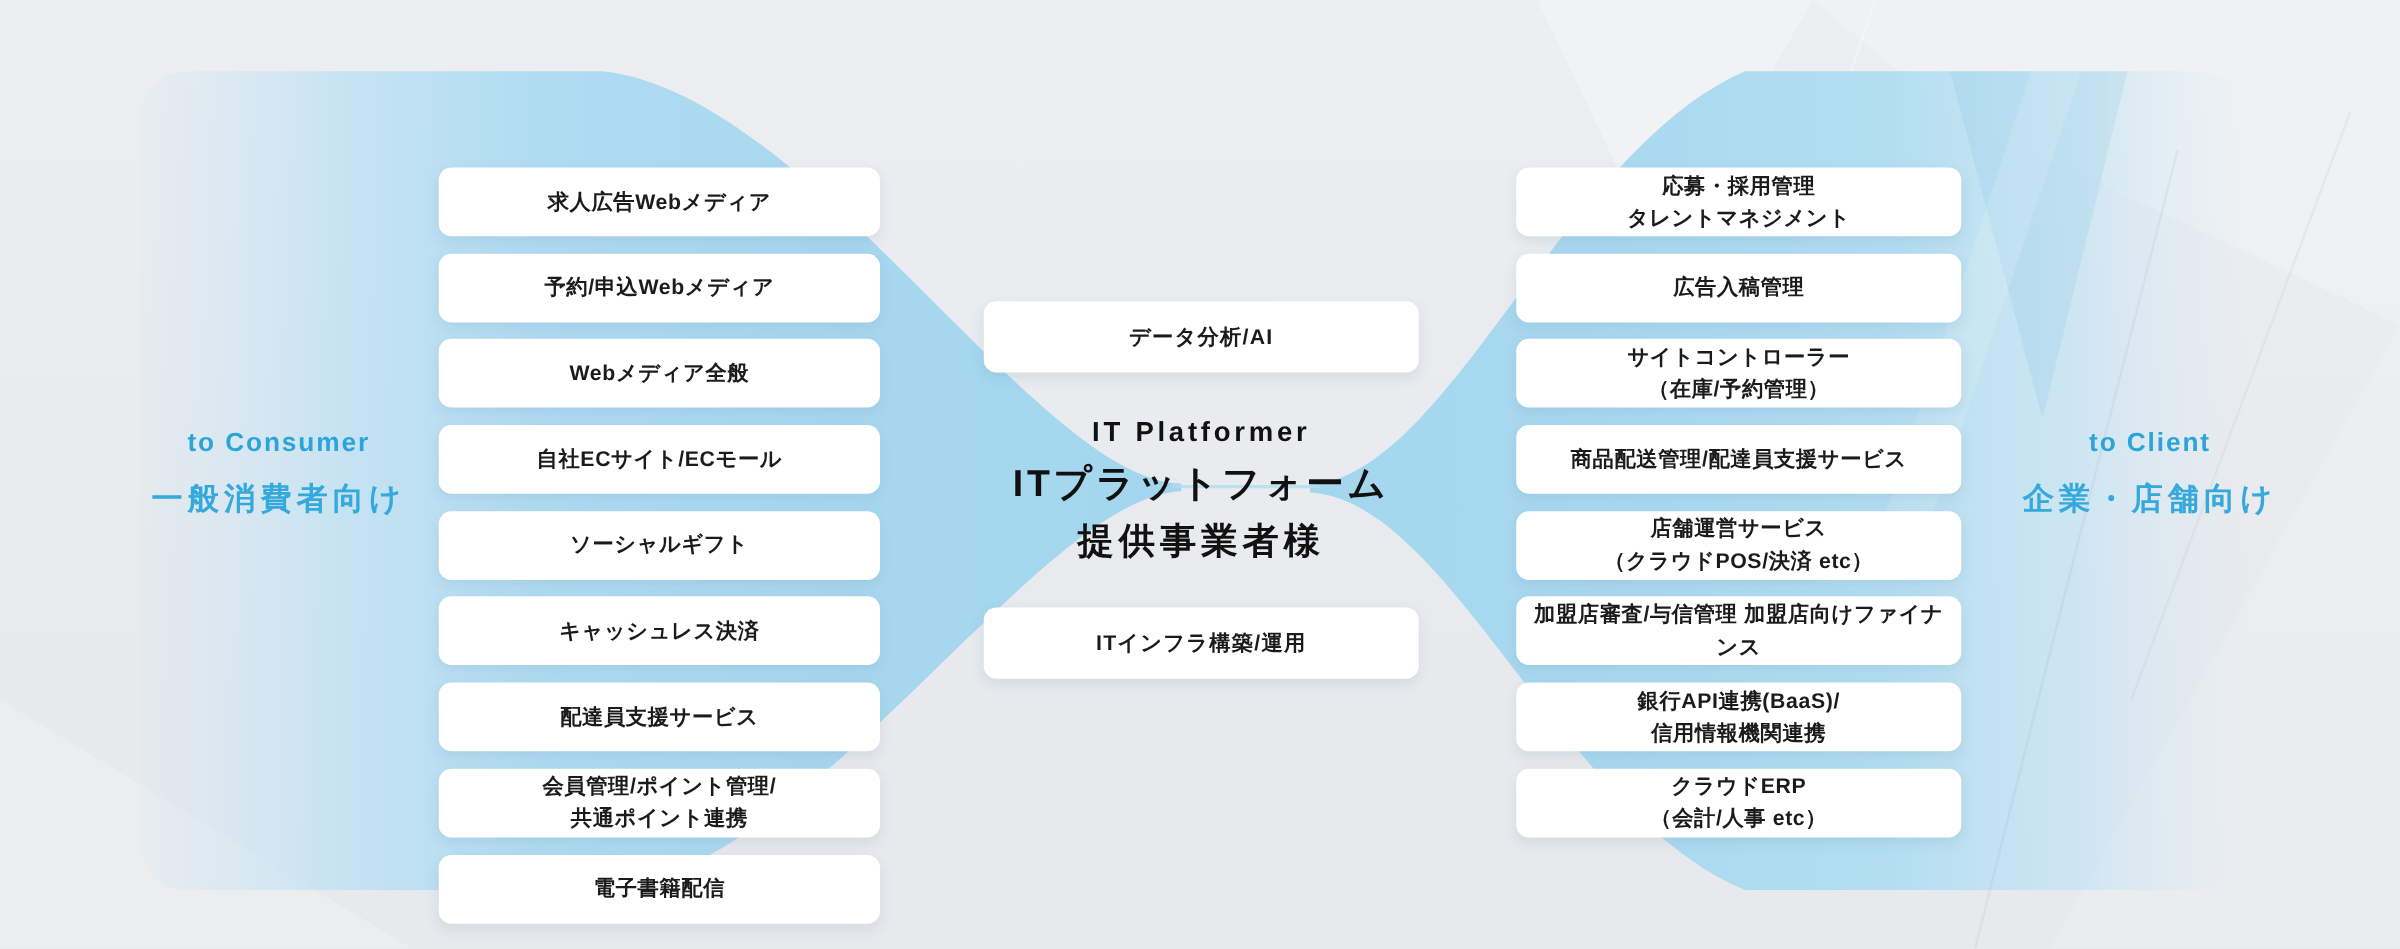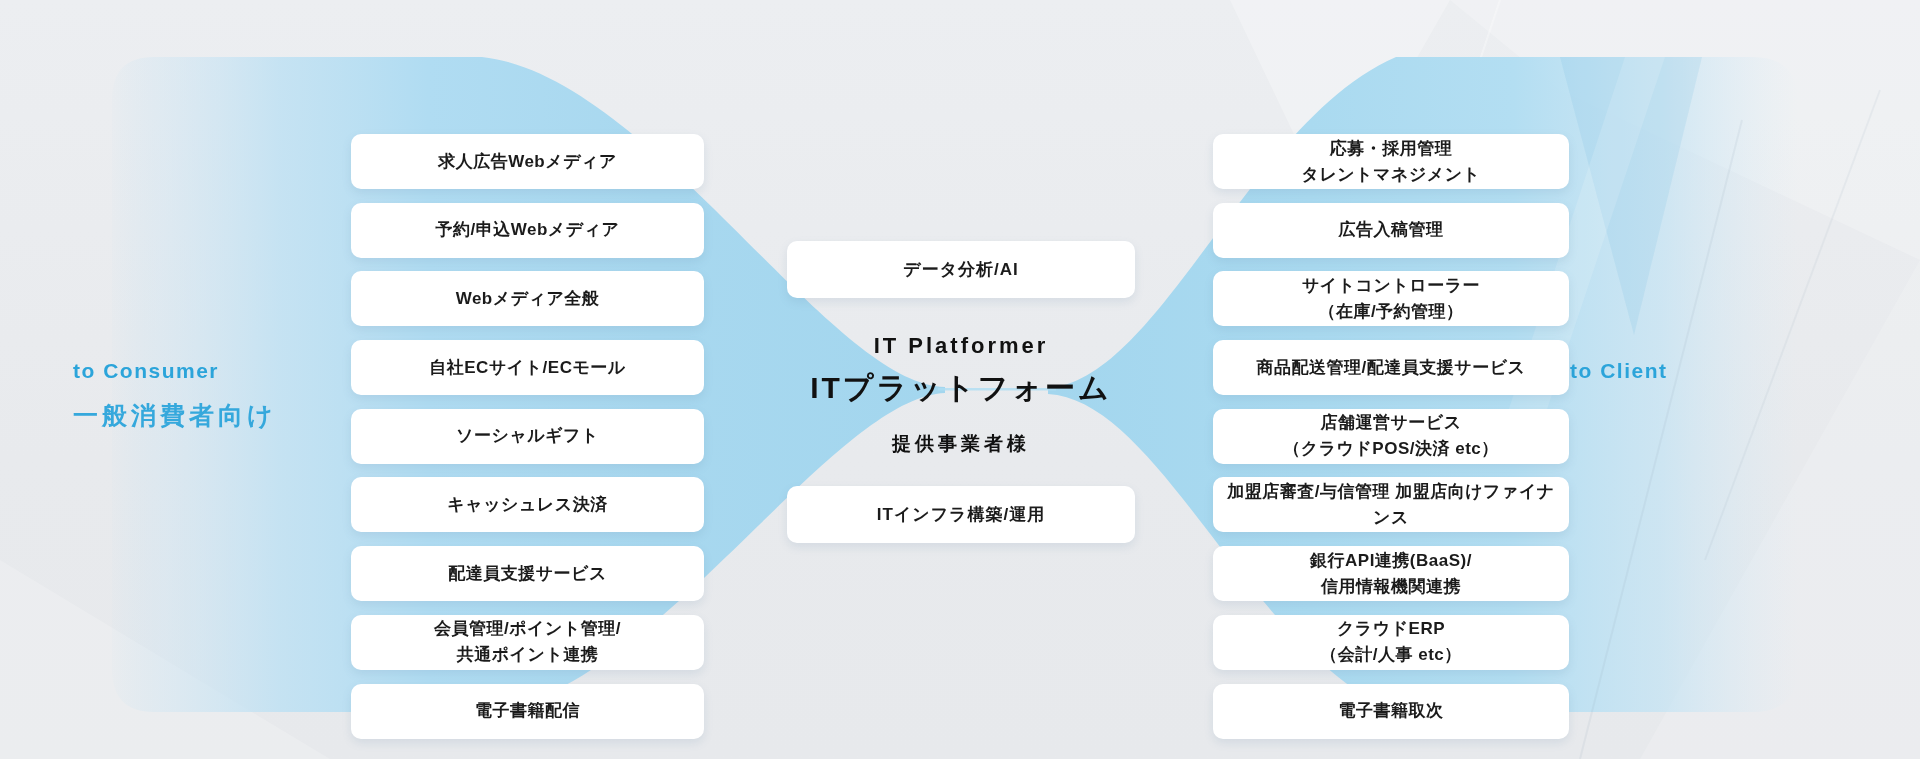--- a/index.html
+++ b/index.html
@@ -54,26 +54,26 @@
     text-align:center;color:#111111;
   }
   .center-title .en{
     font-size:22px;font-weight:700;letter-spacing:3px;line-height:26px;
   }
   .center-title .jp1{
     margin-top:11px;
     font-size:30px;font-weight:700;letter-spacing:3px;line-height:36px;
   }
   .center-title .jp2{
-    margin-top:20px;
-    font-size:19px;font-weight:700;letter-spacing:4px;line-height:36px;
+    margin-top:9px;
+    font-size:29px;font-weight:700;letter-spacing:4px;line-height:36px;
   }
 
   
-  .side-label{position:absolute;top:358px;width:300px;text-align:left;}
+  .side-label{position:absolute;top:342px;width:300px;text-align:center;}
   .side-label.left{left:73px;}
   .side-label.right{left:1570px;}
   .side-label .en{
     font-size:21px;font-weight:700;letter-spacing:1.5px;line-height:26px;
   }
   .side-label .jp{
     margin-top:16px;
     font-size:25px;font-weight:700;letter-spacing:4px;line-height:30px;
   }
 </style>
@@ -132,20 +132,21 @@
     </g>
   </svg>
 
   <div class="side-label left">
     <div class="en" style="color:#2ba4da;">to Consumer</div>
     <div class="jp" style="color:#35a8dc;">一般消費者向け</div>
   </div>
 
   <div class="side-label right">
     <div class="en" style="color:#2ba4da;">to Client</div>
+    <div class="jp" style="color:#35a8dc;">企業・店舗向け</div>
   </div>
 
   <div class="col col-consumer">
     <div class="svc">求人広告Webメディア</div>
     <div class="svc">予約/申込Webメディア</div>
     <div class="svc">Webメディア全般</div>
     <div class="svc">自社ECサイト/ECモール</div>
     <div class="svc">ソーシャルギフト</div>
     <div class="svc">キャッシュレス決済</div>
     <div class="svc">配達員支援サービス</div>
@@ -161,21 +162,20 @@
     <div class="svc">サイトコントローラー
 （在庫/予約管理）</div>
     <div class="svc">商品配送管理/配達員支援サービス</div>
     <div class="svc">店舗運営サービス
 （クラウドPOS/決済 etc）</div>
     <div class="svc">加盟店審査/与信管理 加盟店向けファイナンス</div>
     <div class="svc">銀行API連携(BaaS)/
 信用情報機関連携</div>
     <div class="svc">クラウドERP
 （会計/人事 etc）</div>
-    <div class="svc">電子書籍取次</div>
   </div>
 
   <div class="center-box top">データ分析/AI</div>
 
   <div class="center-title">
     <div class="en">IT Platformer</div>
     <div class="jp1">ITプラットフォーム</div>
     <div class="jp2">提供事業者様</div>
   </div>
 

